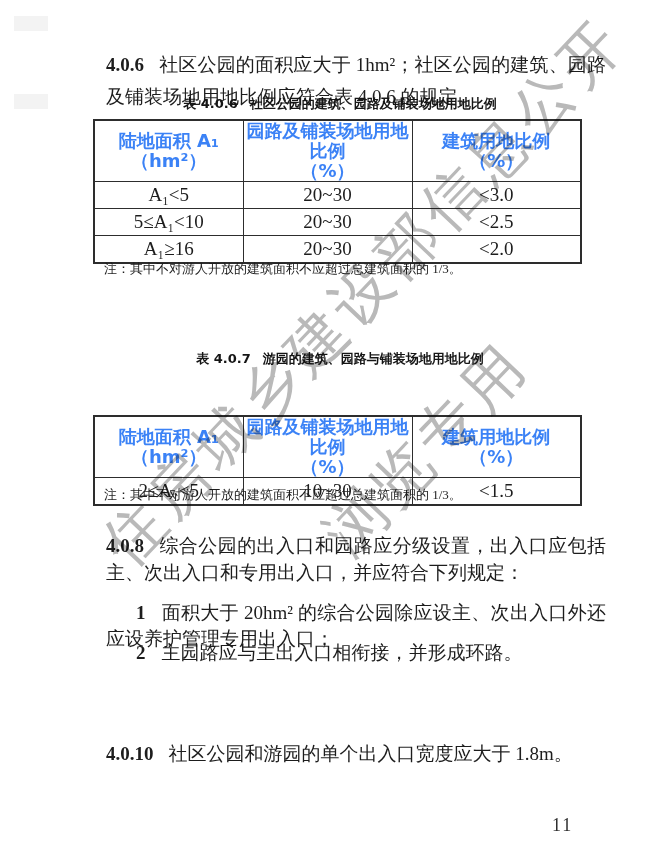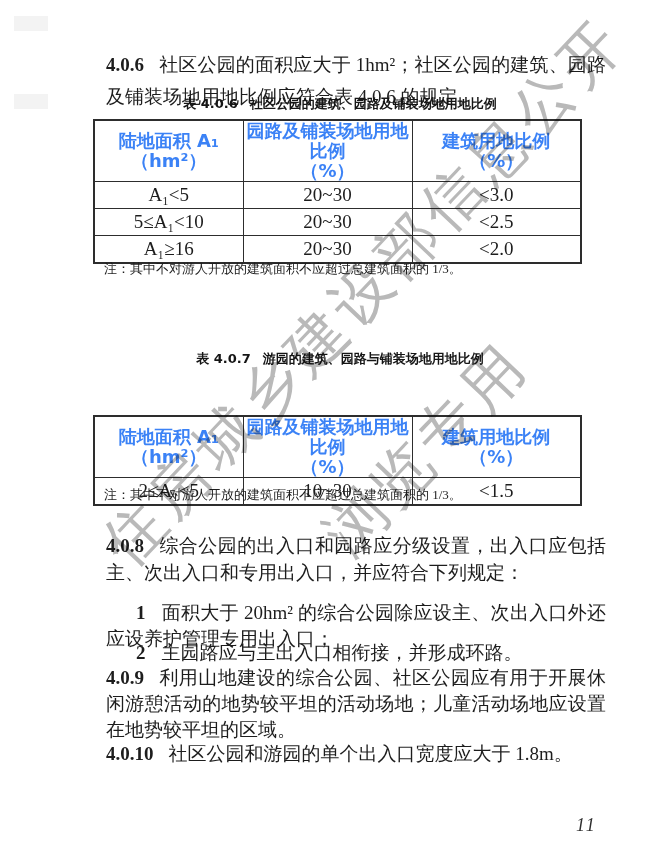--- a/index.html
+++ b/index.html
@@ -88,23 +88,22 @@
   table.std td {
     font-size: 19px;
     height: 26px;
     color: #1d1d1d;
   }
 
   .note { font-size: 13px; line-height: 16px; margin: 0; left: 104px; width: 486px; }
 
   .pageno {
     position: absolute;
-    left: 576px;
+    left: 552px;
     top: 815px;
-    font-style: italic;
     font-size: 18px;
     letter-spacing: 2px;
     color: #2f2f2f;
   }
 
   
   #p406   { top: 33px; }
   #t406t  { top: 95px; }
   #n406   { top: 261px; }
   #p407   { top: 285px; }
@@ -209,19 +208,18 @@
   </table>
 
   <p class="blk note" id="n407">注：其中不对游人开放的建筑面积不应超过总建筑面积的 1/3。</p>
 
   <p class="blk clause tight" id="p408"><span class="cnum">4.0.8</span><span>综合公园的出入口和园路应分级设置，出入口应包括主、次出入口和专用出入口，并应符合下列规定：</span></p>
 
   <p class="blk clause tight sub-item" id="p408i1"><span class="inum">1</span><span>面积大于 20hm² 的综合公园除应设主、次出入口外还应设养护管理专用出入口；</span></p>
 
   <p class="blk clause tight sub-item" id="p408i2"><span class="inum">2</span><span>主园路应与主出入口相衔接，并形成环路。</span></p>
 
-  <p class="blk clause tight" id="p409"><span class="cnum">4.0.9</span><span>利用山地建设的综合公园、社区公园应有用于开展休闲游憩活动的地势较平坦的活动场地；儿童活动场地应设置在地势较平坦的区域。</span></p>
 
   <p class="blk clause tight" id="p410"><span class="cnum">4.0.10</span><span>社区公园和游园的单个出入口宽度应大于 1.8m。</span></p>
 
   <div class="pageno">11</div>
 
 </div>
 
 </body></html>

